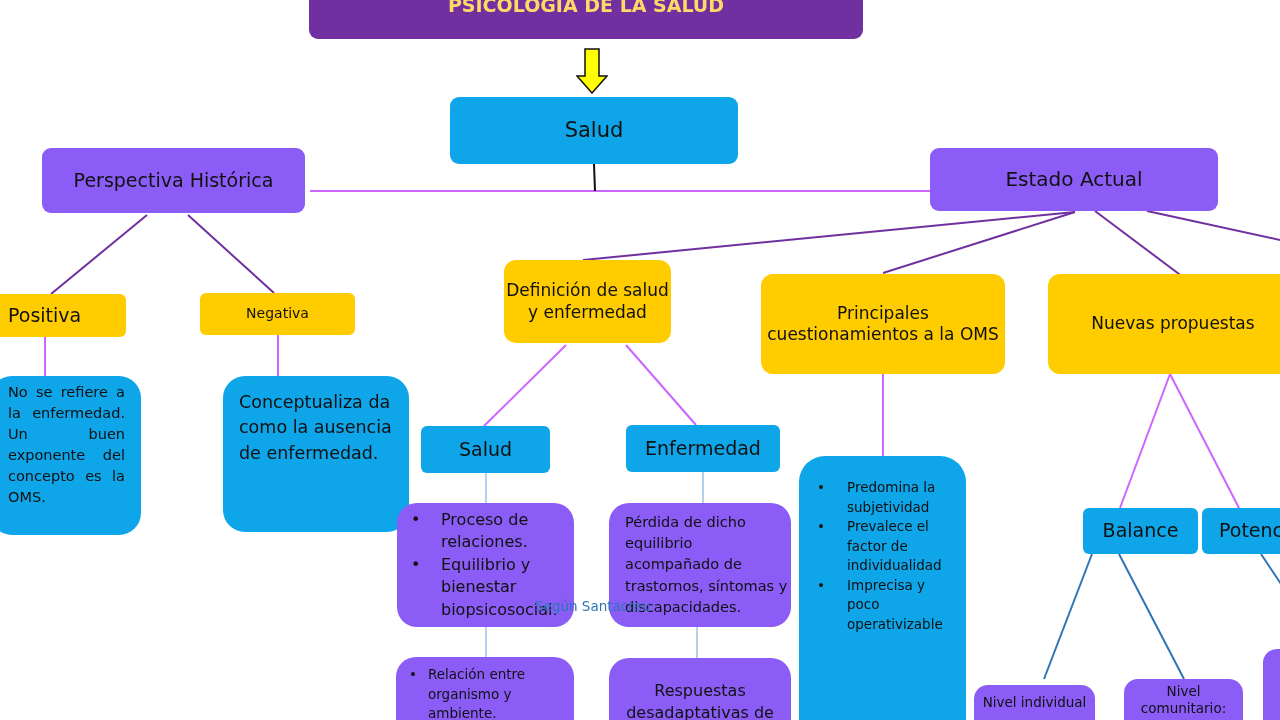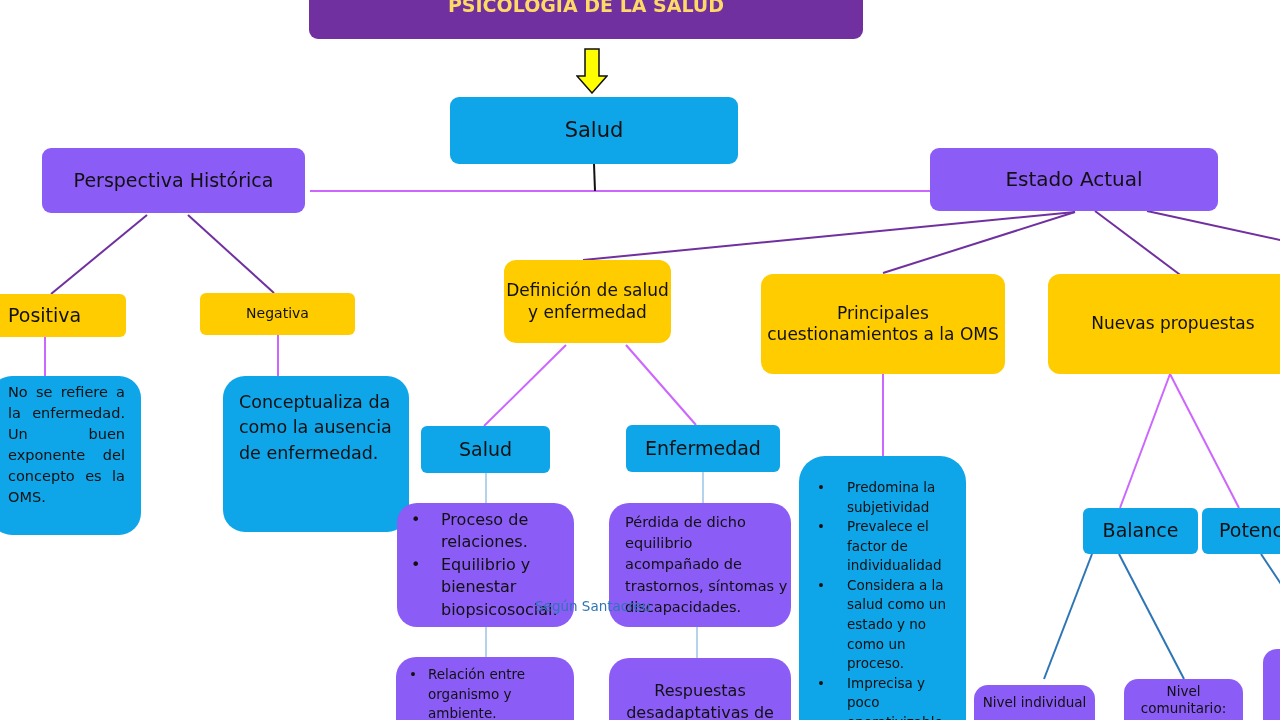--- a/index.html
+++ b/index.html
@@ -199,21 +199,20 @@
 </div>
 
 <div class="node pink n-respuestas">
   <span>Respuestas desadaptativas de</span>
 </div>
 
 <div class="node violet n-cuest">
   <ul class="bullets">
     <li>Predomina la subjetividad</li>
     <li>Prevalece el factor de individualidad</li>
-    <li>Considera a la salud como un estado y no como un proceso.</li>
     <li>Imprecisa y poco operativizable</li>
   </ul>
 </div>
 
 <div class="node violet n-balance">
   <span>Balance</span>
 </div>
 
 <div class="node violet n-potenc">
   <span>Potenc</span>

